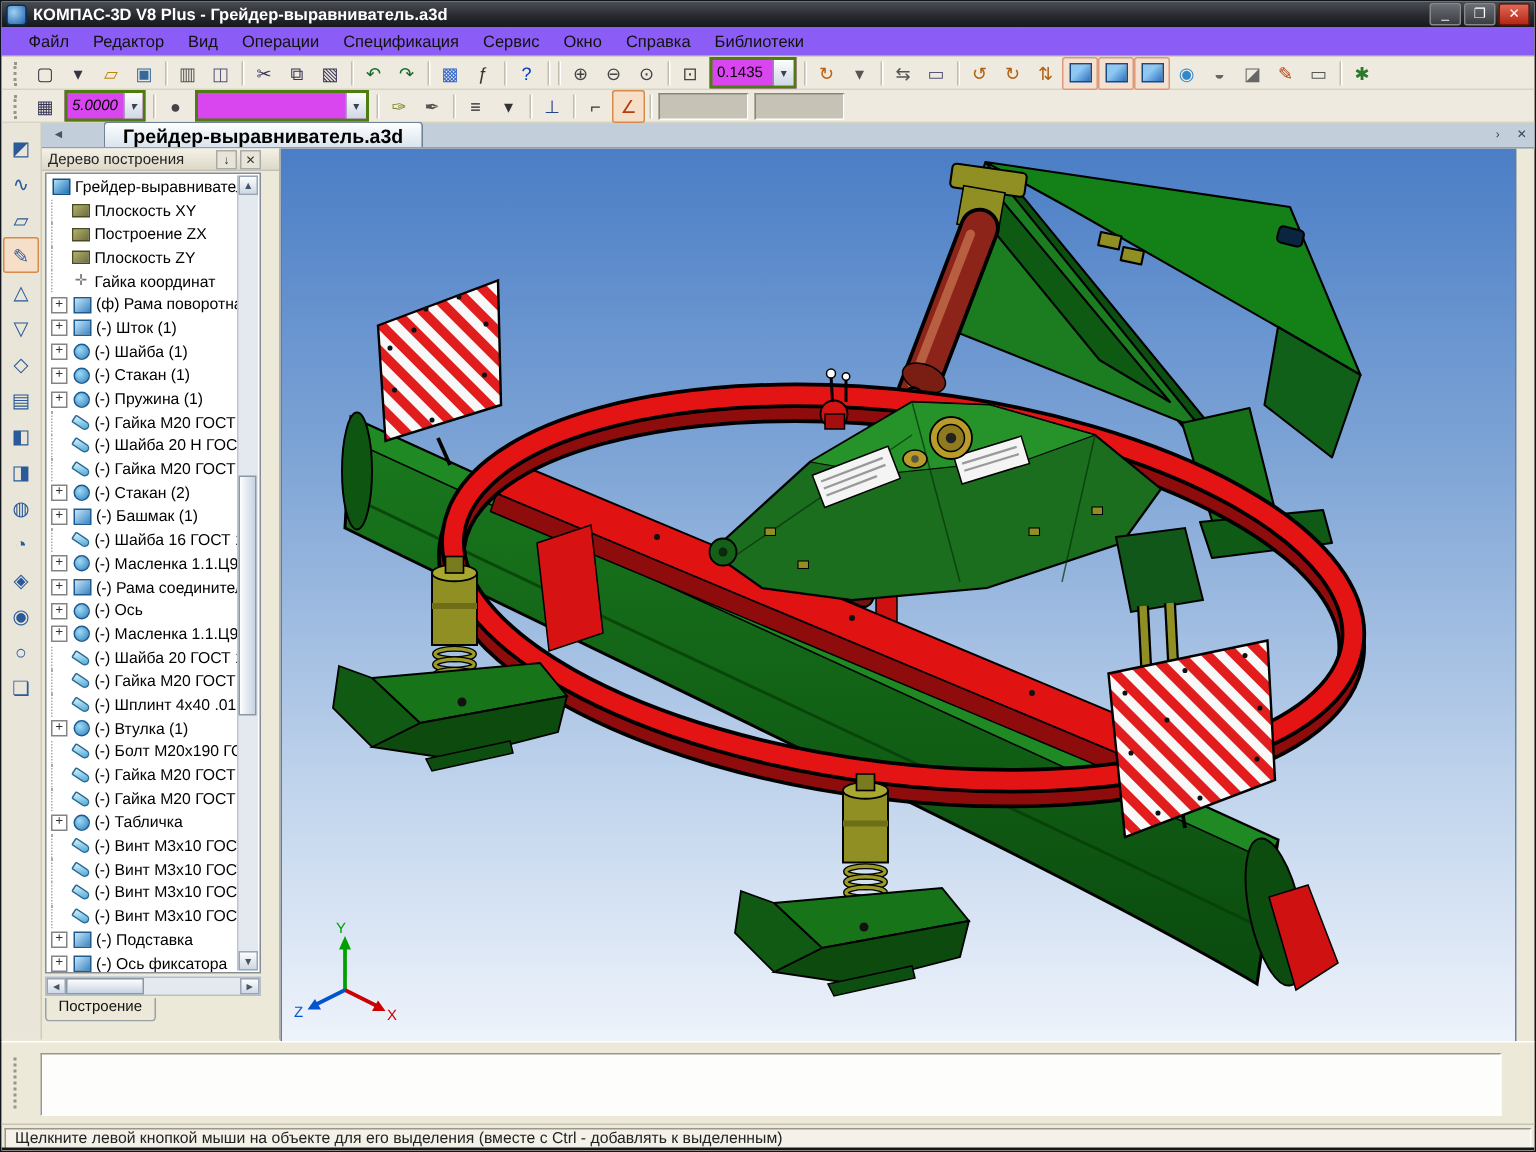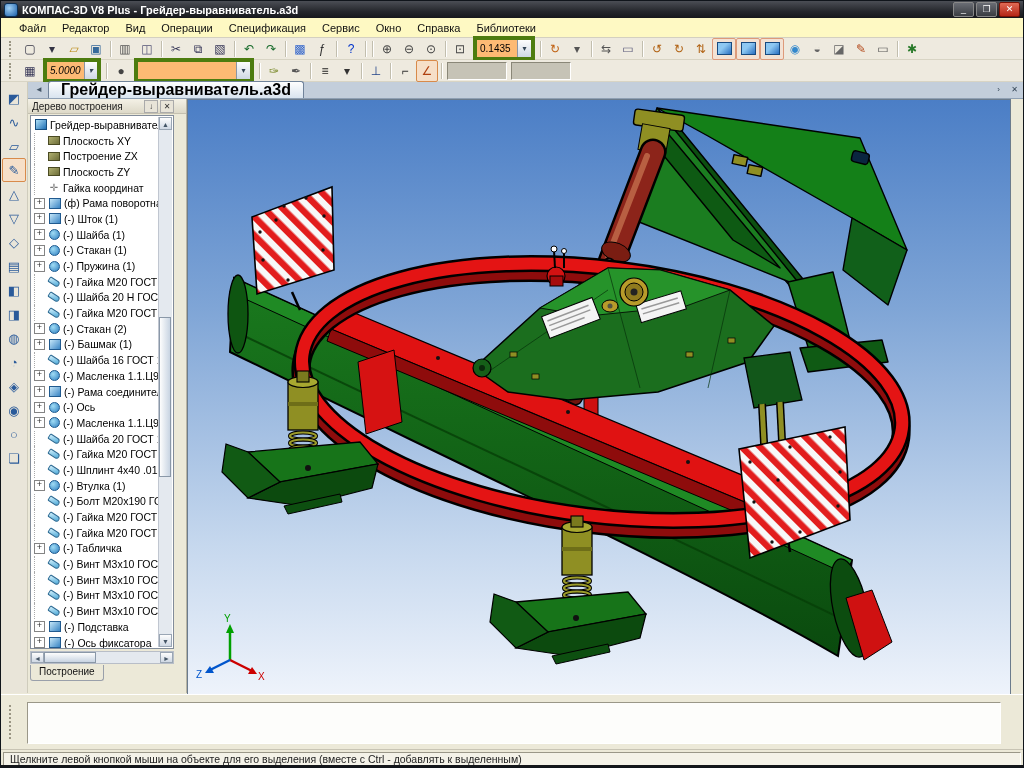--- a/index.html
+++ b/index.html
@@ -9,47 +9,47 @@
   .titlebar{position:absolute;left:0;top:0;width:100%;height:17px;
     background:linear-gradient(#4b4e55,#26282d 60%,#17181c);display:flex;align-items:center;color:#fff;}
   .appicon{width:12px;height:12px;margin:0 4px 0 3px;border-radius:3px;
     background:radial-gradient(circle at 35% 35%,#9fd0f5,#1c5fa8);border:1px solid #0b2f55;}
   .titletext{font-size:11px;font-weight:bold;white-space:nowrap;}
   .winbtns{margin-left:auto;display:flex;gap:2px;padding-right:3px;}
   .winbtn{width:19px;height:13px;font-size:9px;line-height:12px;text-align:center;color:#fff;
     background:linear-gradient(#6a6d74,#3a3d42);border:1px solid #888;border-radius:2px;cursor:default;}
   .winbtn.close{background:linear-gradient(#e06a55,#b52616);border-color:#7a1205;}
   
-  .menubar{position:absolute;left:0;top:17px;width:100%;height:20px;background:#fef9c3;
+  .menubar{position:absolute;left:0;top:17px;width:100%;height:20px;background:#8b5cf6;
     border-bottom:1px solid #d4d0c0;display:flex;align-items:center;padding-left:10px;box-sizing:border-box;}
   .menu-item{font-size:11px;color:#111;padding:2px 8px;}
   
   .tbar{position:absolute;left:0;width:100%;height:22px;background:#eeeadf;border-bottom:1px solid #d8d4c4;
     display:flex;align-items:center;padding-left:8px;box-sizing:border-box;}
   #tb1{top:37px;} #tb2{top:59px;}
   .grip{width:3px;height:16px;margin-right:5px;border-left:2px dotted #9a9684;}
   .tbtn{width:20px;height:20px;display:flex;align-items:center;justify-content:center;border:1px solid transparent;border-radius:2px;}
   .tbtn.active{border-color:#d88a4a;background:#f6dfc8;}
   .tglyph{font-size:12px;line-height:1;color:#333;}
   .tsep{width:1px;height:16px;background:#c2beae;margin:0 3px;box-shadow:1px 0 0 #fff;}
-  .tcombo{height:17px;background:#fdba74;border:4px solid #4d7c0f;display:inline-flex;align-items:center;
+  .tcombo{height:17px;background:#d946ef;border:2px solid #4d7c0f;display:inline-flex;align-items:center;
     font-size:10px;margin:0 2px;}
   .tcombo-val{flex:1;padding:0 3px;color:#000;}
   .tcombo-arr{width:13px;height:100%;background:linear-gradient(#fdfdfd,#cfd8e4);border-left:1px solid #8a95a5;
     font-size:8px;display:flex;align-items:center;justify-content:center;color:#345;}
   .tbox{height:16px;background:#c6c3b6;border:1px solid #8a8778;border-right-color:#fff;border-bottom-color:#fff;margin:0 2px;}
   .cube-btn{width:22px;}
   .cube{width:13px;height:11px;background:linear-gradient(135deg,#8ec8f2 40%,#2a6fc0);border:1px solid #184a80;}
   .cube-btn{border:1px solid #dd9a7a;background:#f3e2d4;border-radius:2px;}
   
   .tabrow{position:absolute;left:27px;top:81px;width:997px;height:17px;background:#c3cedb;
     border-bottom:1px solid #8fa0b4;display:flex;align-items:flex-end;box-sizing:border-box;}
   .tabnav{width:14px;height:14px;font-size:8px;text-align:center;line-height:14px;color:#456;margin:0 2px 1px 4px;}
   .doctab{height:16px;padding:0 12px;background:linear-gradient(#fefefe,#d9e4ef);border:1px solid #70839a;border-bottom:none;
-    border-radius:3px 3px 0 0;font-size:16px;font-weight:bold;color:#000;display:flex;align-items:center;}
+    border-radius:3px 3px 0 0;font-size:13px;font-weight:bold;color:#000;display:flex;align-items:center;margin-left:21px;}
   .tabrt{margin-left:auto;display:flex;gap:3px;padding:0 4px 2px 0;}
   .tabrtbtn{width:13px;height:13px;font-size:8px;line-height:13px;text-align:center;color:#345;}
   
   .leftbar{position:absolute;left:0;top:81px;width:27px;height:611px;background:#e9e5d9;
     border-right:1px solid #cfccbc;display:flex;flex-direction:column;align-items:center;padding-top:4px;box-sizing:border-box;}
   .lbtn{width:22px;height:22px;display:flex;align-items:center;justify-content:center;border:1px solid transparent;border-radius:2px;}
   .lbtn .tglyph{font-size:13px;color:#2a5a9a;}
   .lbtn.active{border-color:#d88a4a;background:#f6dfc8;}
   
   .treepanel{position:absolute;left:27px;top:98px;width:159px;height:594px;background:#ece9d8;box-sizing:border-box;

